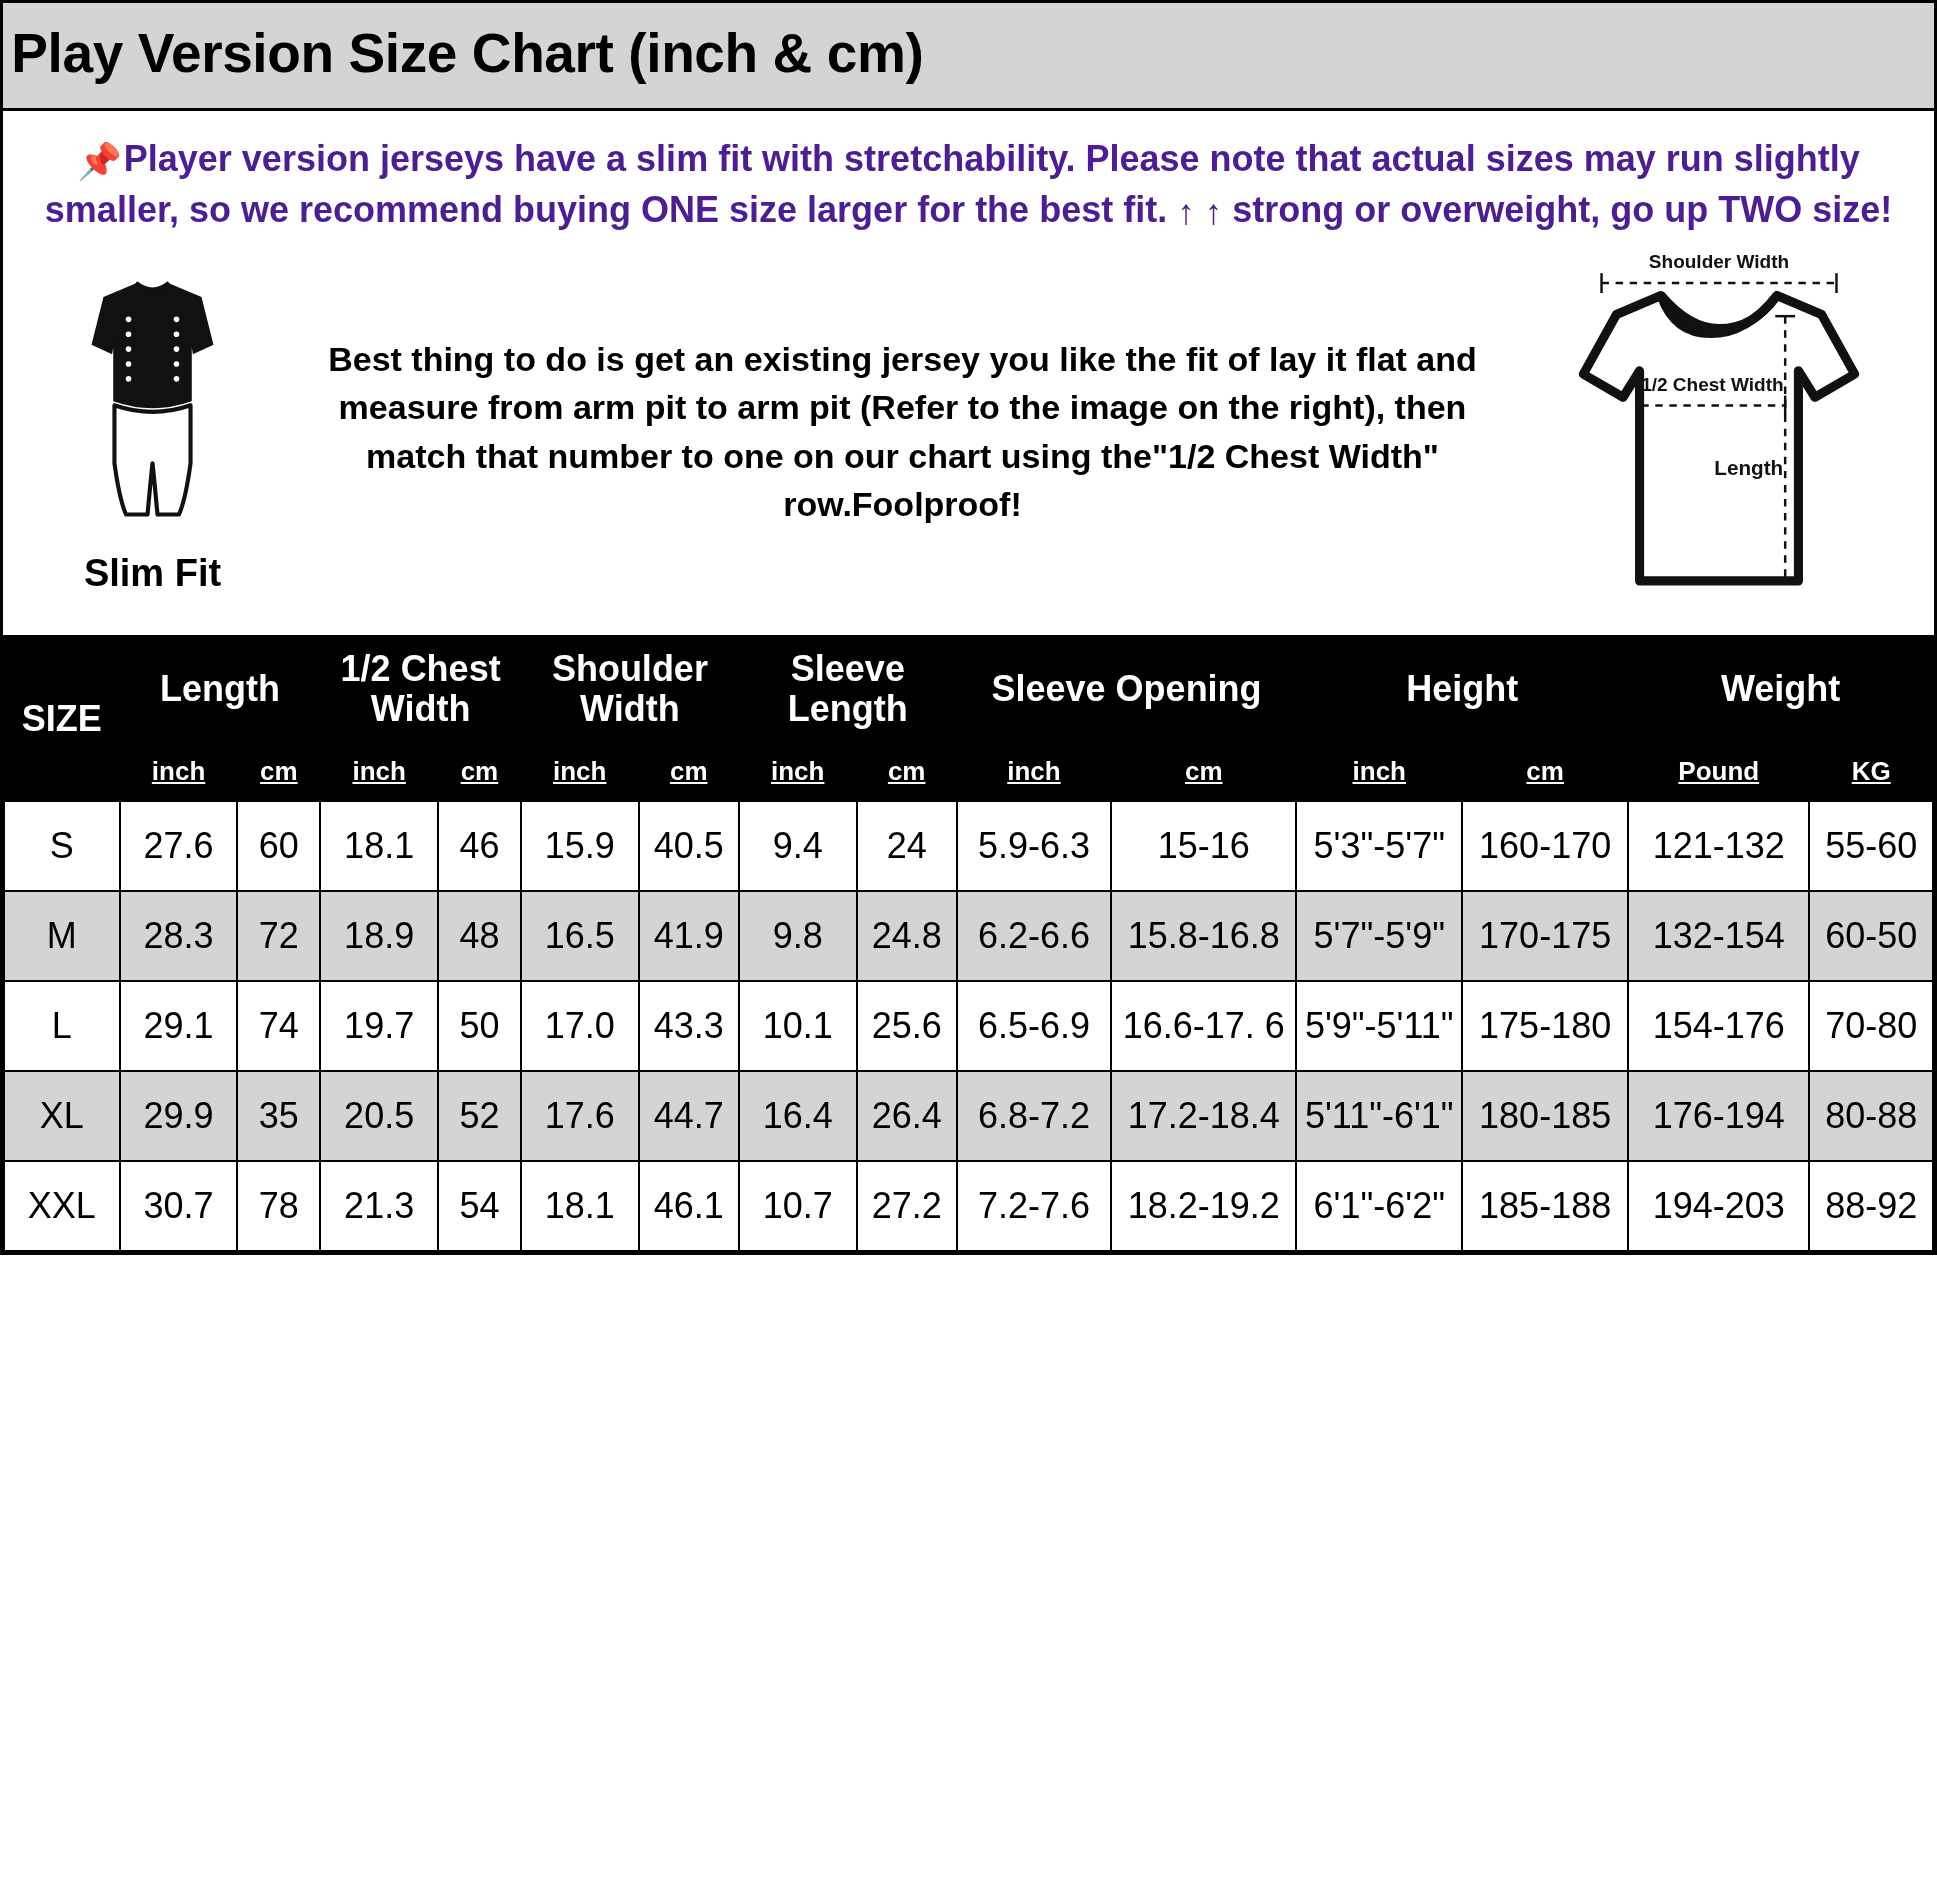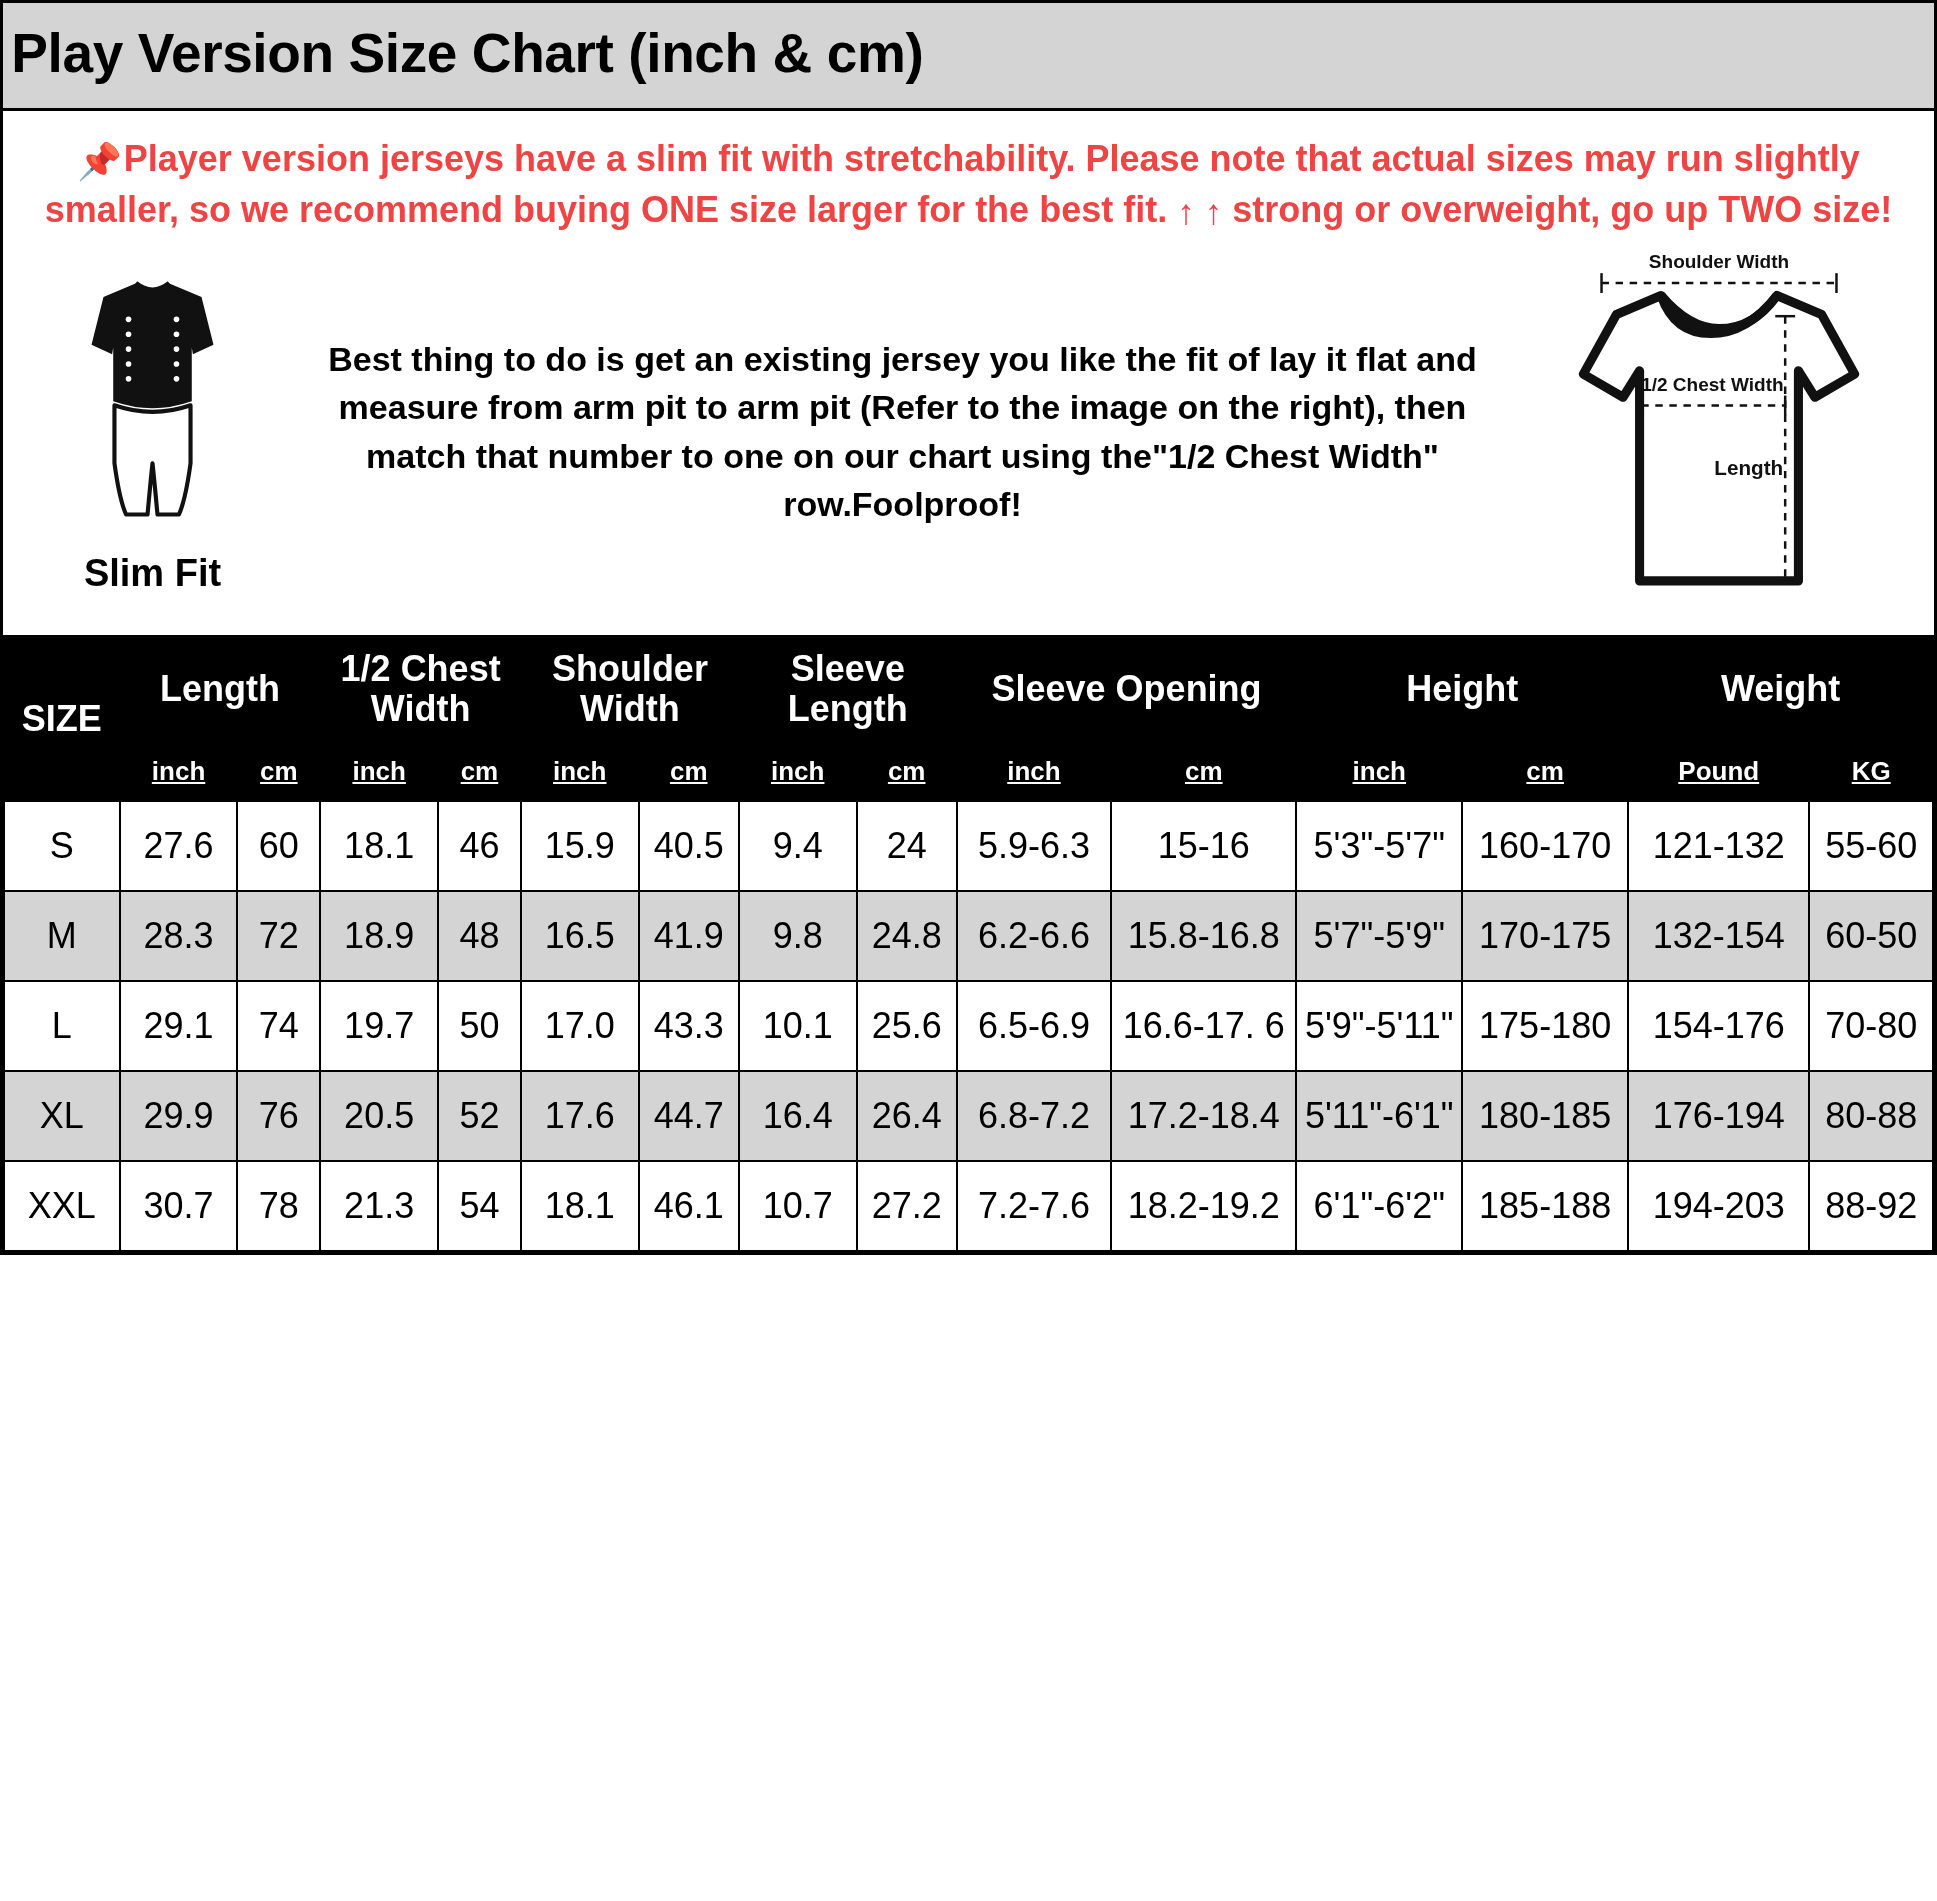--- a/index.html
+++ b/index.html
@@ -28,21 +28,21 @@
   .title-bar h1 {
     margin: 0;
     font-size: 55px;
     font-weight: bold;
     letter-spacing: -0.4px;
     color: #000;
     font-family: "Liberation Sans", sans-serif;
   }
   
   .notice {
-    color: #ef4444;
+    color: #4c1d95;
     font-size: 36px;
     font-weight: bold;
     line-height: 1.42;
     text-align: center;
     padding: 21.5px 28px 6.6px;
   }
   .pin-icon {
     display: inline-block;
     transform: translateY(3.3px);
     margin-right: 1.7px;
@@ -298,21 +298,21 @@
         <td>6.5-6.9</td>
         <td>16.6-17. 6</td>
         <td>5'9"-5'11"</td>
         <td>175-180</td>
         <td>154-176</td>
         <td>70-80</td>
       </tr>
       <tr class="alt">
         <td class="size-cell">XL</td>
         <td>29.9</td>
-        <td>76</td>
+        <td>35</td>
         <td>20.5</td>
         <td>52</td>
         <td>17.6</td>
         <td>44.7</td>
         <td>16.4</td>
         <td>26.4</td>
         <td>6.8-7.2</td>
         <td>17.2-18.4</td>
         <td>5'11"-6'1"</td>
         <td>180-185</td>

